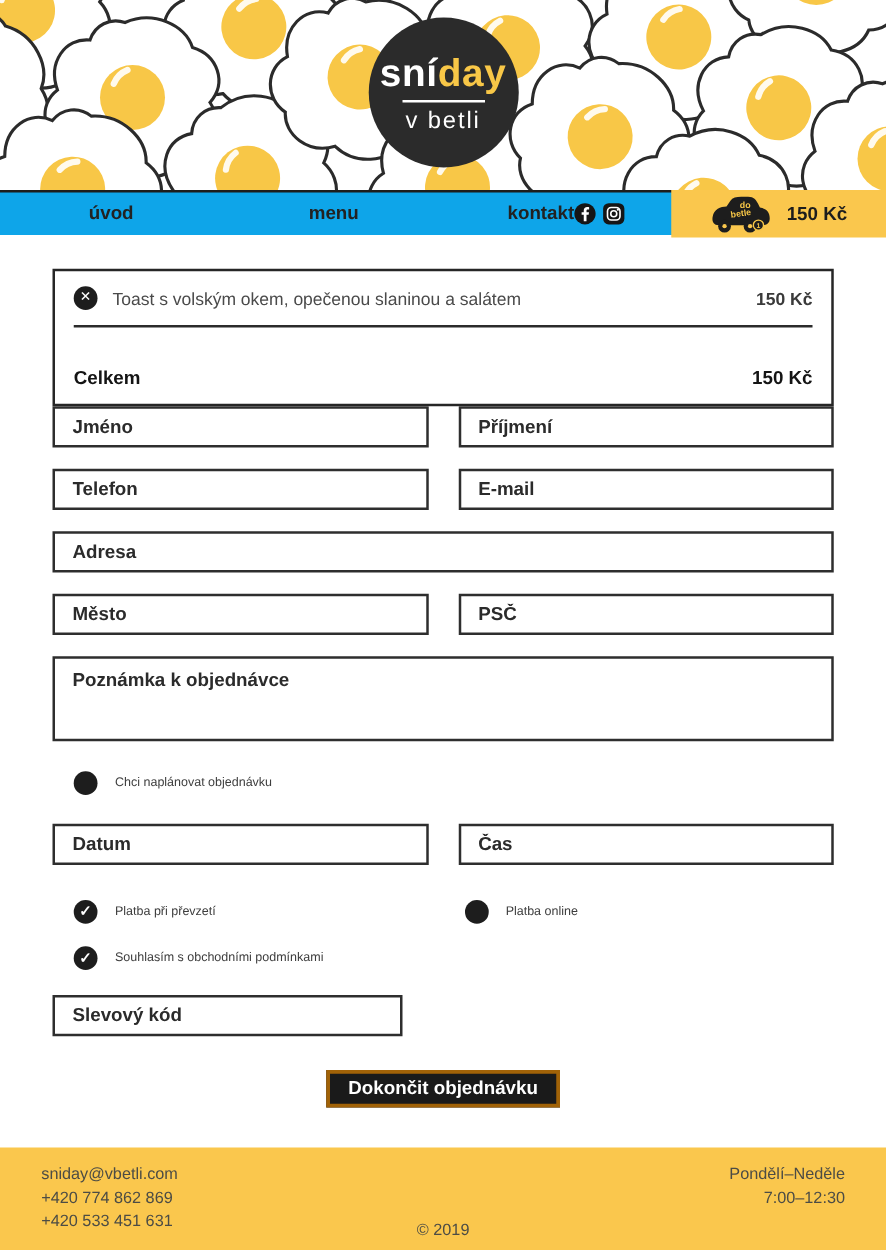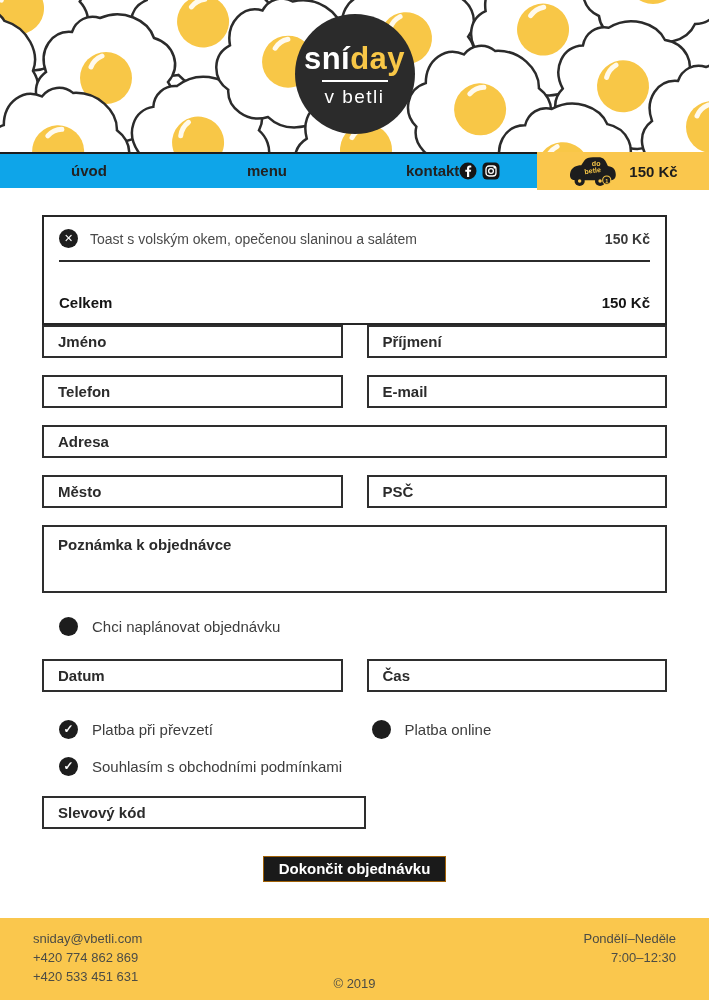--- a/index.html
+++ b/index.html
@@ -55,29 +55,29 @@
   }
   .field::placeholder { color:#2b2b2b; opacity:1; font-weight:bold; }
   textarea.field { height:68px; padding-top:9px; resize:none; }
   .opt-row { display:flex; align-items:center; gap:14px; padding-left:17px; }
   .opt-circle {
     width:19px; height:19px; border-radius:50%; background:#1d1d1d; flex:0 0 19px;
     color:#fff; font-size:12px; line-height:19px; text-align:center; cursor:pointer;
   }
   .opt-circle .tick { display:none; font-weight:bold; }
   .opt-circle.checked .tick { display:inline; }
-  .opt-label { font-size:15px; color:#3d3d3d; }
+  .opt-label { font-size:10px; color:#3d3d3d; }
   .schedule-row { margin:24px 0 23px; }
   .pay-row { margin-top:28px; display:flex; }
   .pay-row .opt-wrap { flex:1; display:flex; align-items:center; gap:14px; padding-left:17px; }
   .terms-row { margin-top:18px; }
-  .discount-row { margin-top:20px; width:324px;border-radius:15px; }
+  .discount-row { margin-top:20px; width:280px;border-radius:15px; }
   .submit-btn {
     display:block; margin:27px auto 0; background:#1a1a1a; color:#fff;
-    border:1px solid #a16207; padding:3px 15px 4px; font-size:15px; font-weight:bold;
+    border:3px solid #a16207; padding:3px 15px 4px; font-size:15px; font-weight:bold;
     font-family:"Liberation Sans", sans-serif; cursor:pointer;
   }
   
   footer {
     position:absolute; left:0; bottom:0; width:709px; height:82px; background:#FAC74D;
     padding:11px 33px 0; font-size:13px; color:#4c4c45;
   }
   .footer-left { float:left; line-height:19px; }
   .footer-right { float:right; text-align:right; line-height:19px; }
   .footer-copy { position:absolute; left:0; right:0; bottom:9px; text-align:center; }

